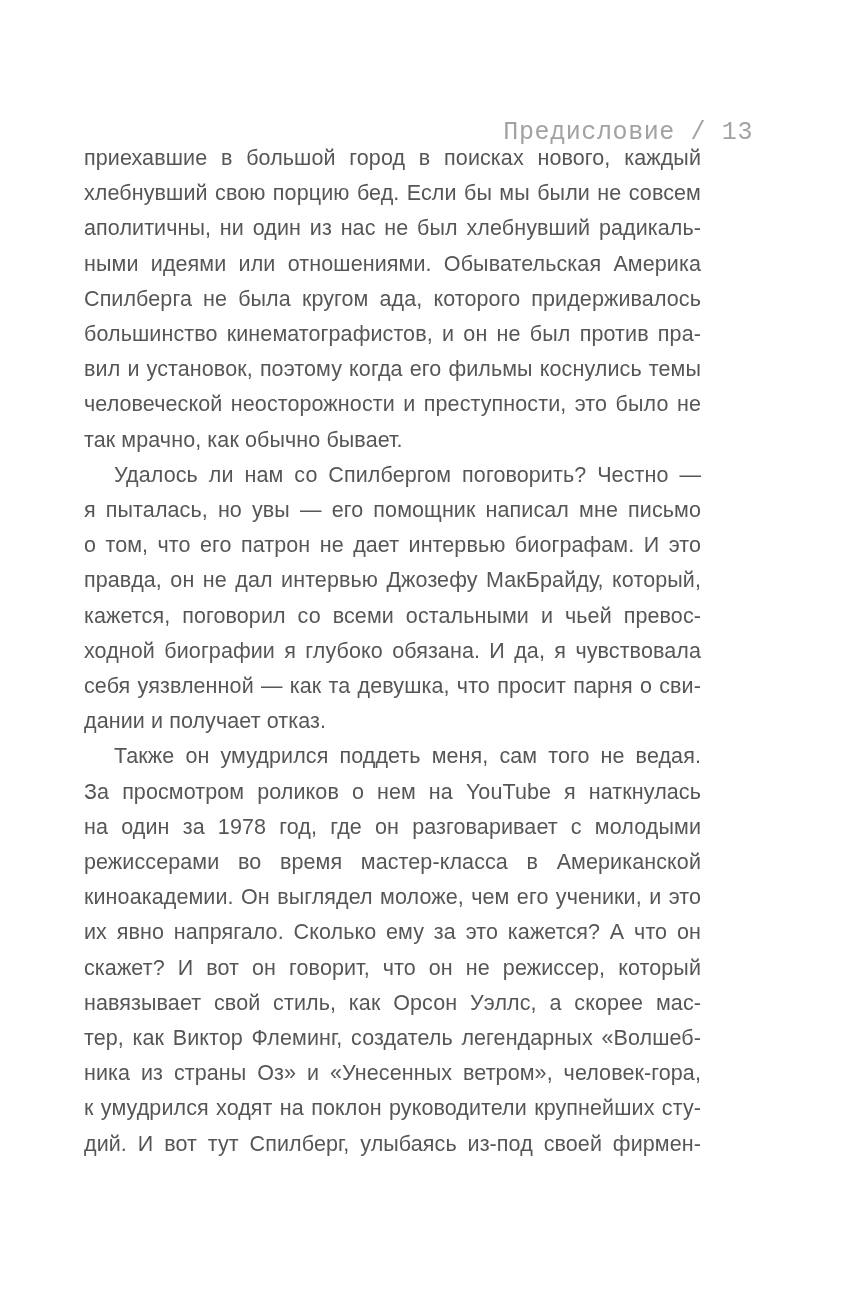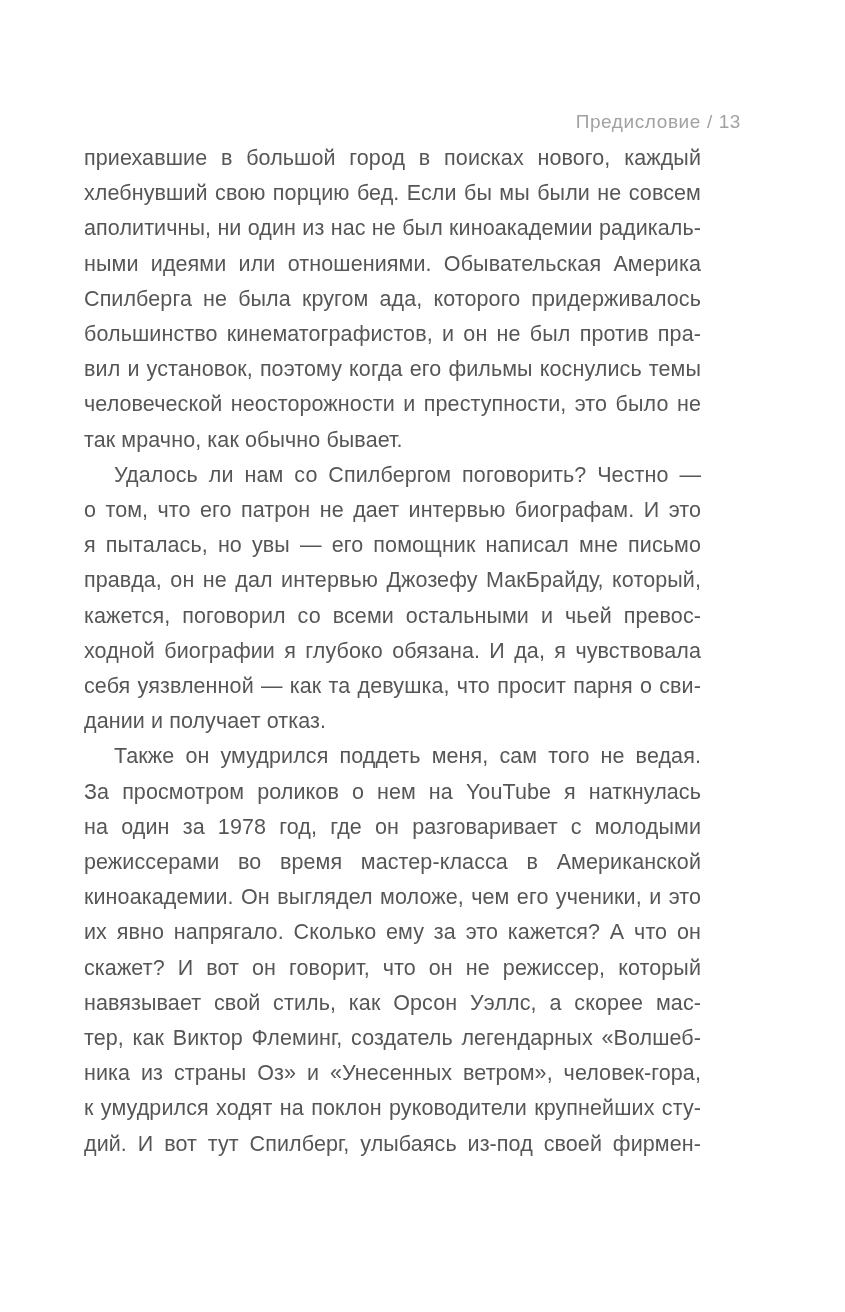--- a/index.html
+++ b/index.html
@@ -11,26 +11,27 @@
     position: relative;
     width: 845px;
     height: 1312px;
     background: #ffffff;
     overflow: hidden;
     font-family: "Liberation Sans", sans-serif;
   }
   .running-head {
     position: absolute;
     top: 89px;
-    right: 104px;
-    font-size: 19px;
+    right: 92px;
+    font-size: 25px;
     font-weight: 300;
     letter-spacing: 0.6px;
     color: #a2a2a2;
     white-space: pre;
+    font-family: Liberation Mono, monospace;
   }
   .text-block {
     position: absolute;
     left: 84px;
     top: 141px;
     width: 617px;
     font-size: 21.5px;
     font-weight: 300;
     line-height: 35.2px;
     color: #565656;
@@ -60,32 +61,32 @@
 
   <div class="running-head">
     <span>Предисловие</span><span> / </span><span>13</span>
   </div>
 
   <div class="text-block" id="text-block">
 
   <div class="paragraph">
         <div class="line">приехавшие в большой город в поисках нового, каждый</div>
         <div class="line">хлебнувший свою порцию бед. Если бы мы были не совсем</div>
-        <div class="line">аполитичны, ни один из нас не был киноакадемии радикаль-</div>
+        <div class="line">аполитичны, ни один из нас не был хлебнувший радикаль-</div>
         <div class="line">ными идеями или отношениями. Обывательская Америка</div>
         <div class="line">Спилберга не была кругом ада, которого придерживалось</div>
         <div class="line">большинство кинематографистов, и он не был против пра-</div>
         <div class="line">вил и установок, поэтому когда его фильмы коснулись темы</div>
         <div class="line">человеческой неосторожности и преступности, это было не</div>
         <div class="line last">так мрачно, как обычно бывает.</div>
       </div>
       <div class="paragraph">
         <div class="line first-indented">Удалось ли нам со Спилбергом поговорить? Честно —</div>
+        <div class="line">я пыталась, но увы — его помощник написал мне письмо</div>
         <div class="line">о том, что его патрон не дает интервью биографам. И это</div>
-        <div class="line">я пыталась, но увы — его помощник написал мне письмо</div>
         <div class="line">правда, он не дал интервью Джозефу МакБрайду, который,</div>
         <div class="line">кажется, поговорил со всеми остальными и чьей превос-</div>
         <div class="line">ходной биографии я глубоко обязана. И да, я чувствовала</div>
         <div class="line">себя уязвленной — как та девушка, что просит парня о сви-</div>
         <div class="line last">дании и получает отказ.</div>
       </div>
       <div class="paragraph">
         <div class="line first-indented">Также он умудрился поддеть меня, сам того не ведая.</div>
         <div class="line">За просмотром роликов о нем на YouTube я наткнулась</div>
         <div class="line">на один за 1978 год, где он разговаривает с молодыми</div>

